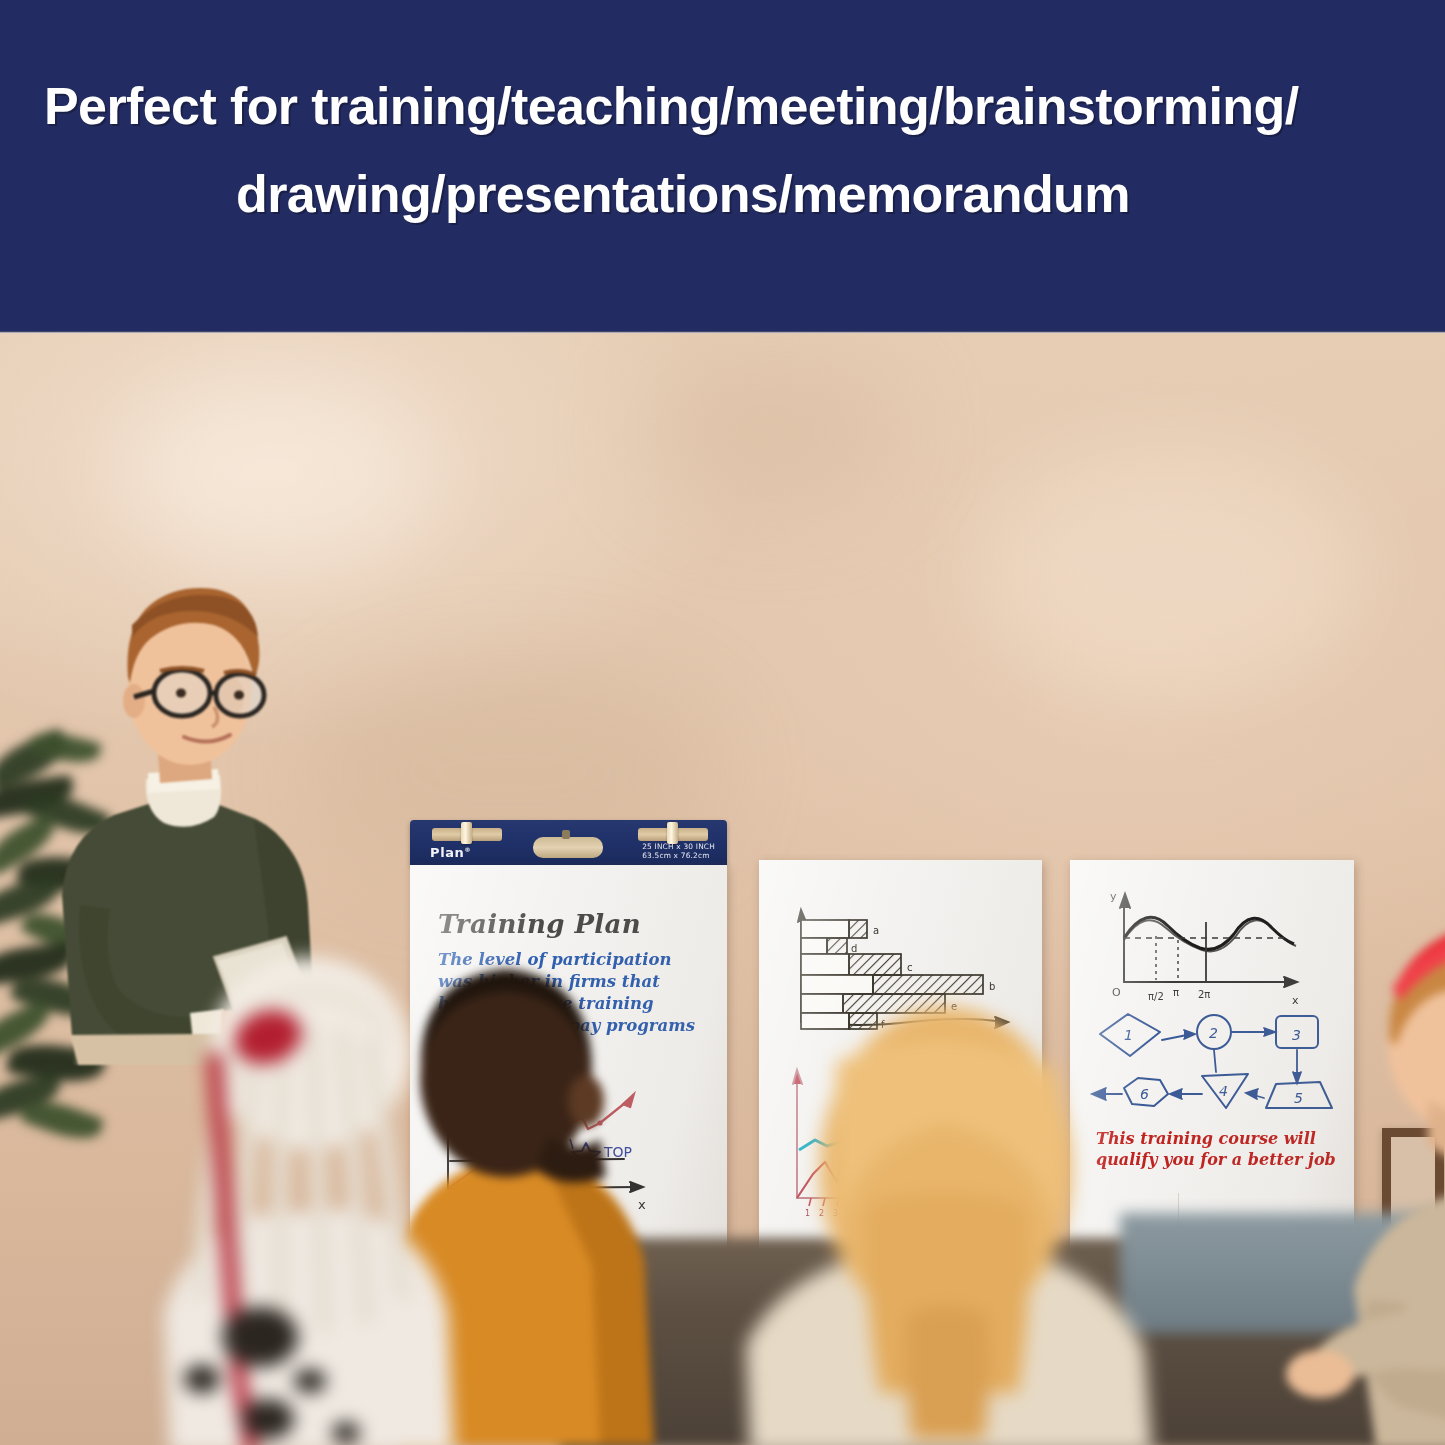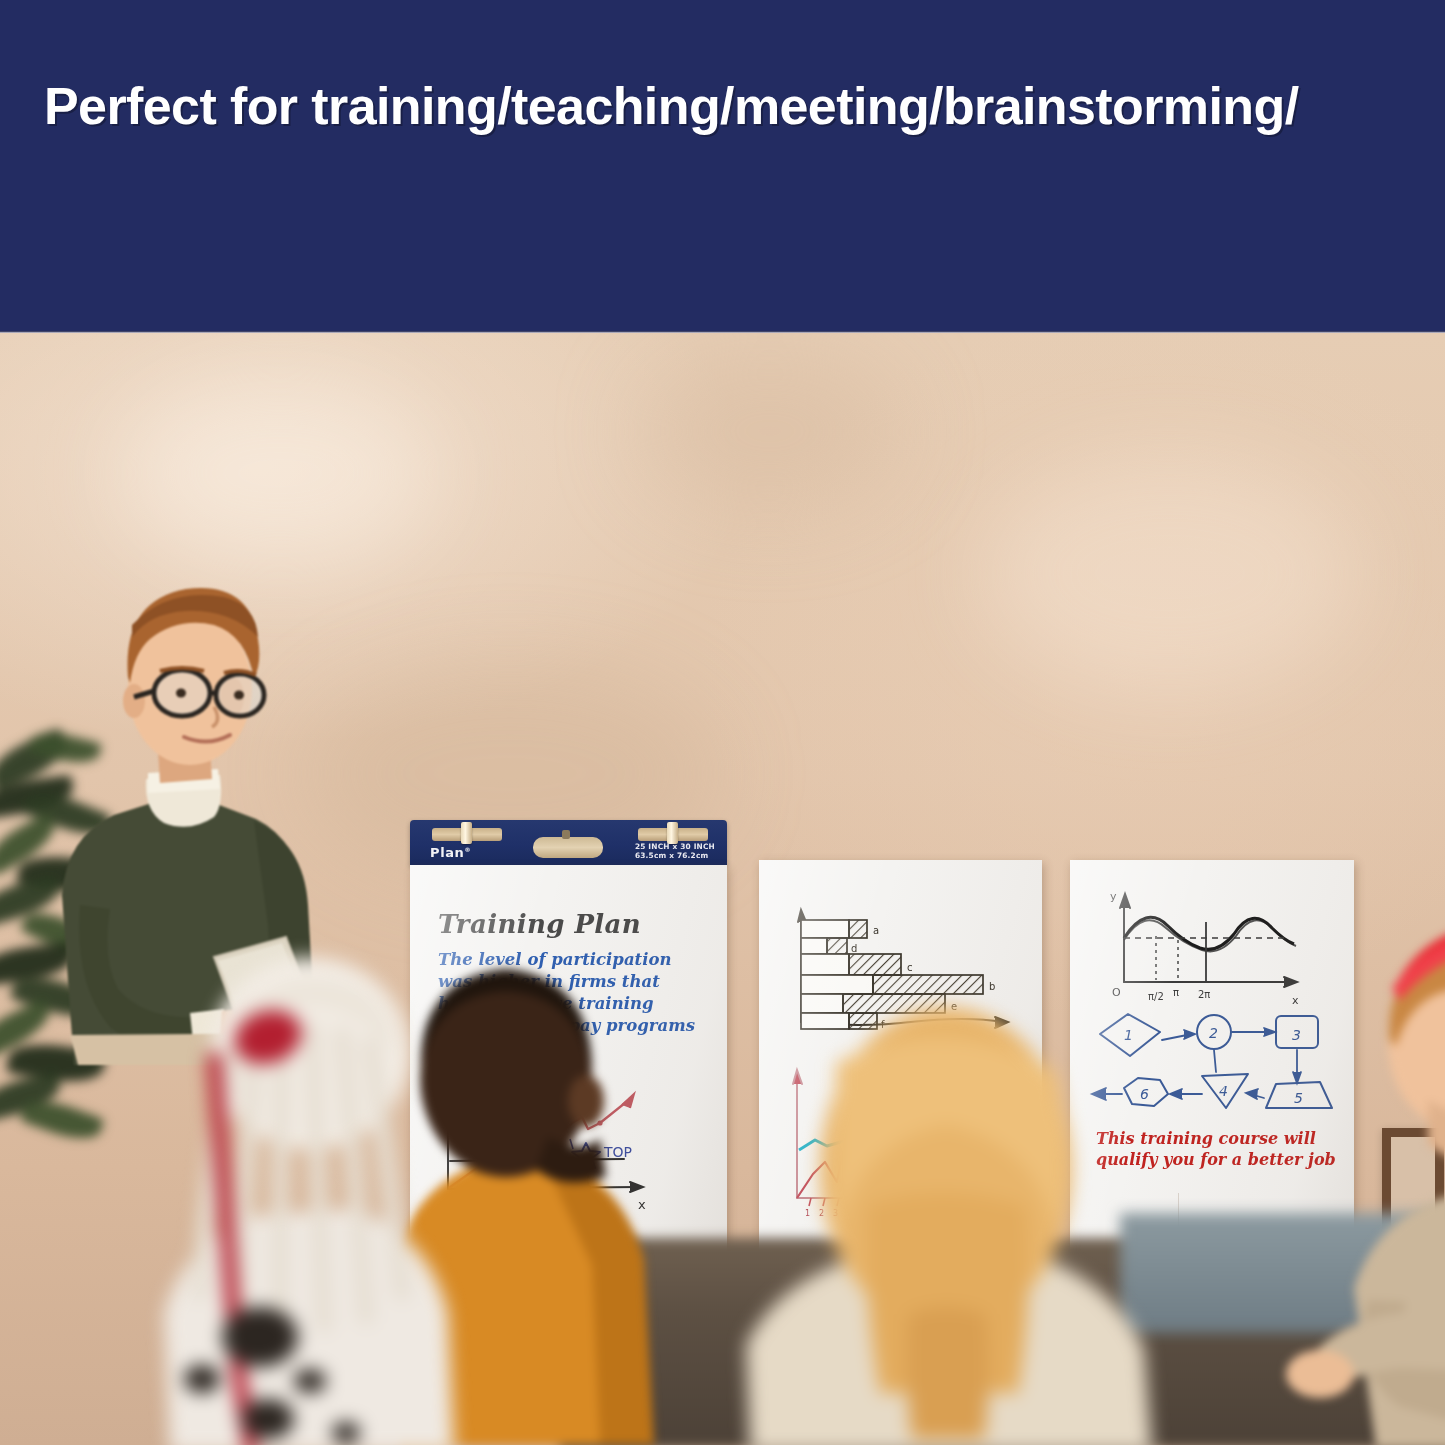--- a/index.html
+++ b/index.html
@@ -84,21 +84,21 @@
     background:#8b7a5c; border-radius:2px;
   }
   #brand {
     position:absolute; left:20px; top:25px;
     color:#f2f2f5; font-size:13px; font-weight:bold; letter-spacing:.6px;
     font-family:"DejaVu Sans", sans-serif;
   }
   #brand sup { font-size:6px; vertical-align:super; }
   #pad-size {
     position:absolute; right:12px; top:22px; text-align:left;
-    color:#e9e9f0; font-size:7.4px; font-weight:bold; line-height:9.2px;
+    color:#e9e9f0; font-size:7.4px; font-weight:normal; line-height:9.2px;
     letter-spacing:.2px; font-family:"DejaVu Sans", sans-serif;
   }
 
   
   .sheet {
     position:absolute; background:#f4f3f1;
     box-shadow:2px 3px 9px rgba(90,60,35,.30);
   }
   #sheet1 { left:410px; top:532px; width:317px; height:387px; border-radius:0 0 2px 2px; }
   #sheet2 { left:759px; top:527px; width:283px; height:391px; }
@@ -159,20 +159,21 @@
   }
 </style>
 </head>
 <body>
 
 <div id="stage">
 
   <div id="banner">
     <div id="banner-inner">
       <div class="headline l1">Perfect for training/teaching/meeting/brainstorming/</div>
+      <div class="headline l2">drawing/presentations/memorandum</div>
     </div>
   </div>
   <div id="banner-edge"></div>
 
   <div id="scene">
 
     <div class="wall-blob" style="left:120px;top:40px;width:320px;height:200px;background:rgba(255,246,236,.38);"></div>
     <div class="wall-blob" style="left:640px;top:18px;width:260px;height:160px;background:rgba(214,186,160,.45);"></div>
     <div class="wall-blob" style="left:980px;top:120px;width:380px;height:240px;background:rgba(255,243,230,.30);"></div>
     <div class="wall-blob" style="left:300px;top:330px;width:420px;height:220px;background:rgba(206,176,148,.34);"></div>

